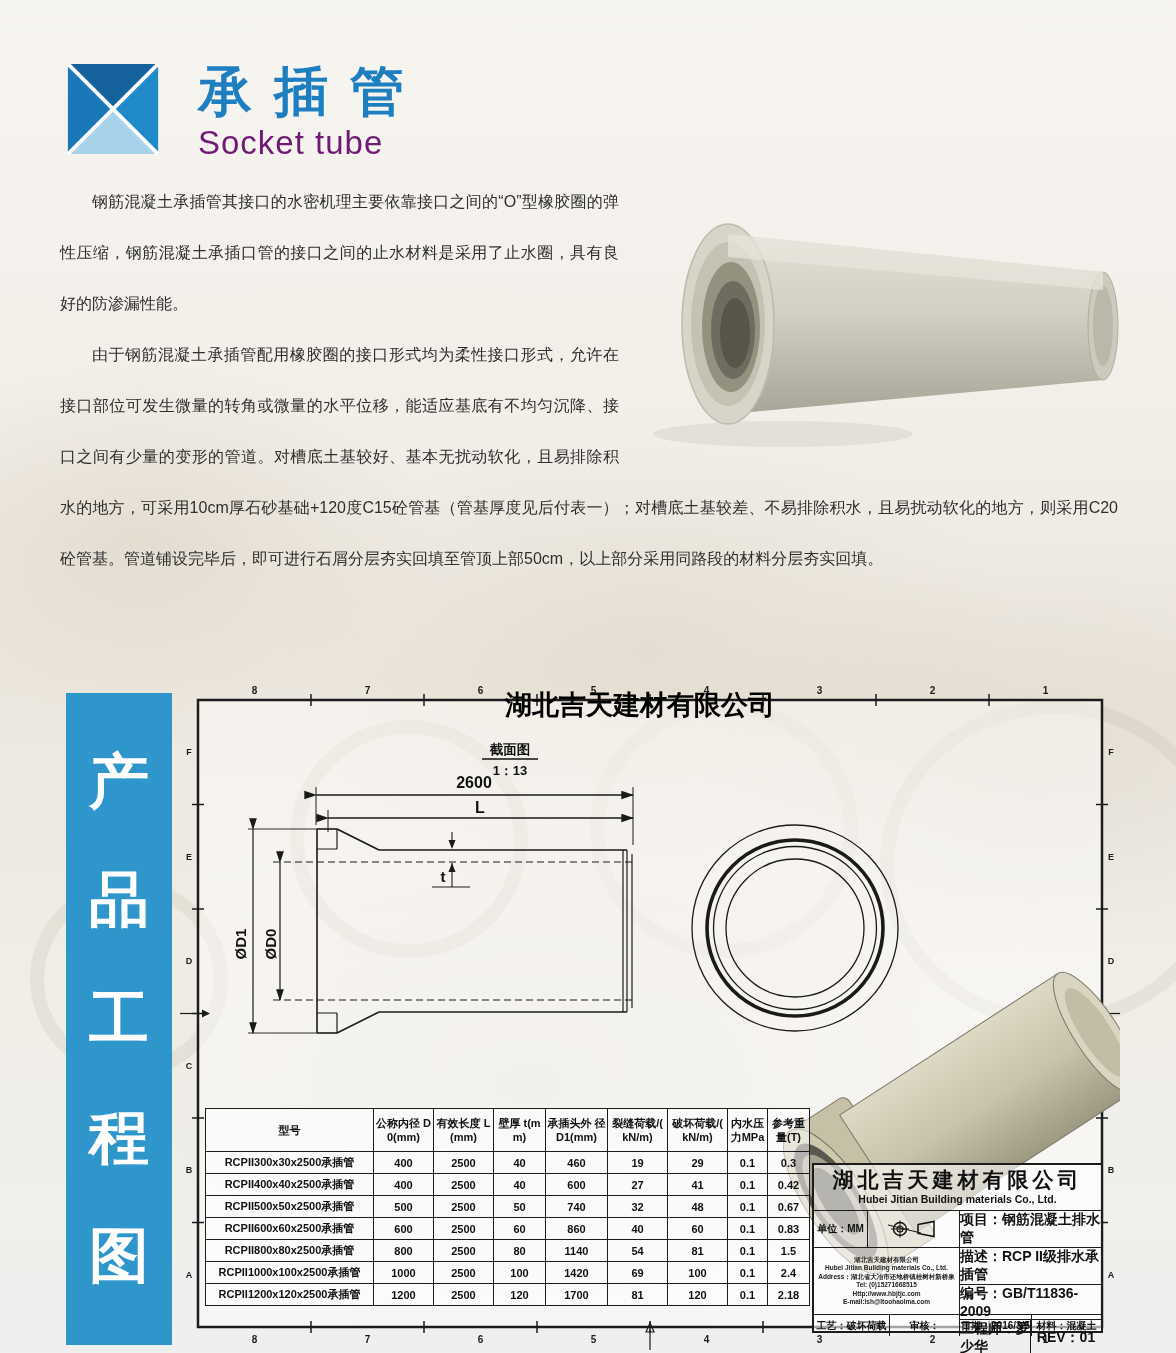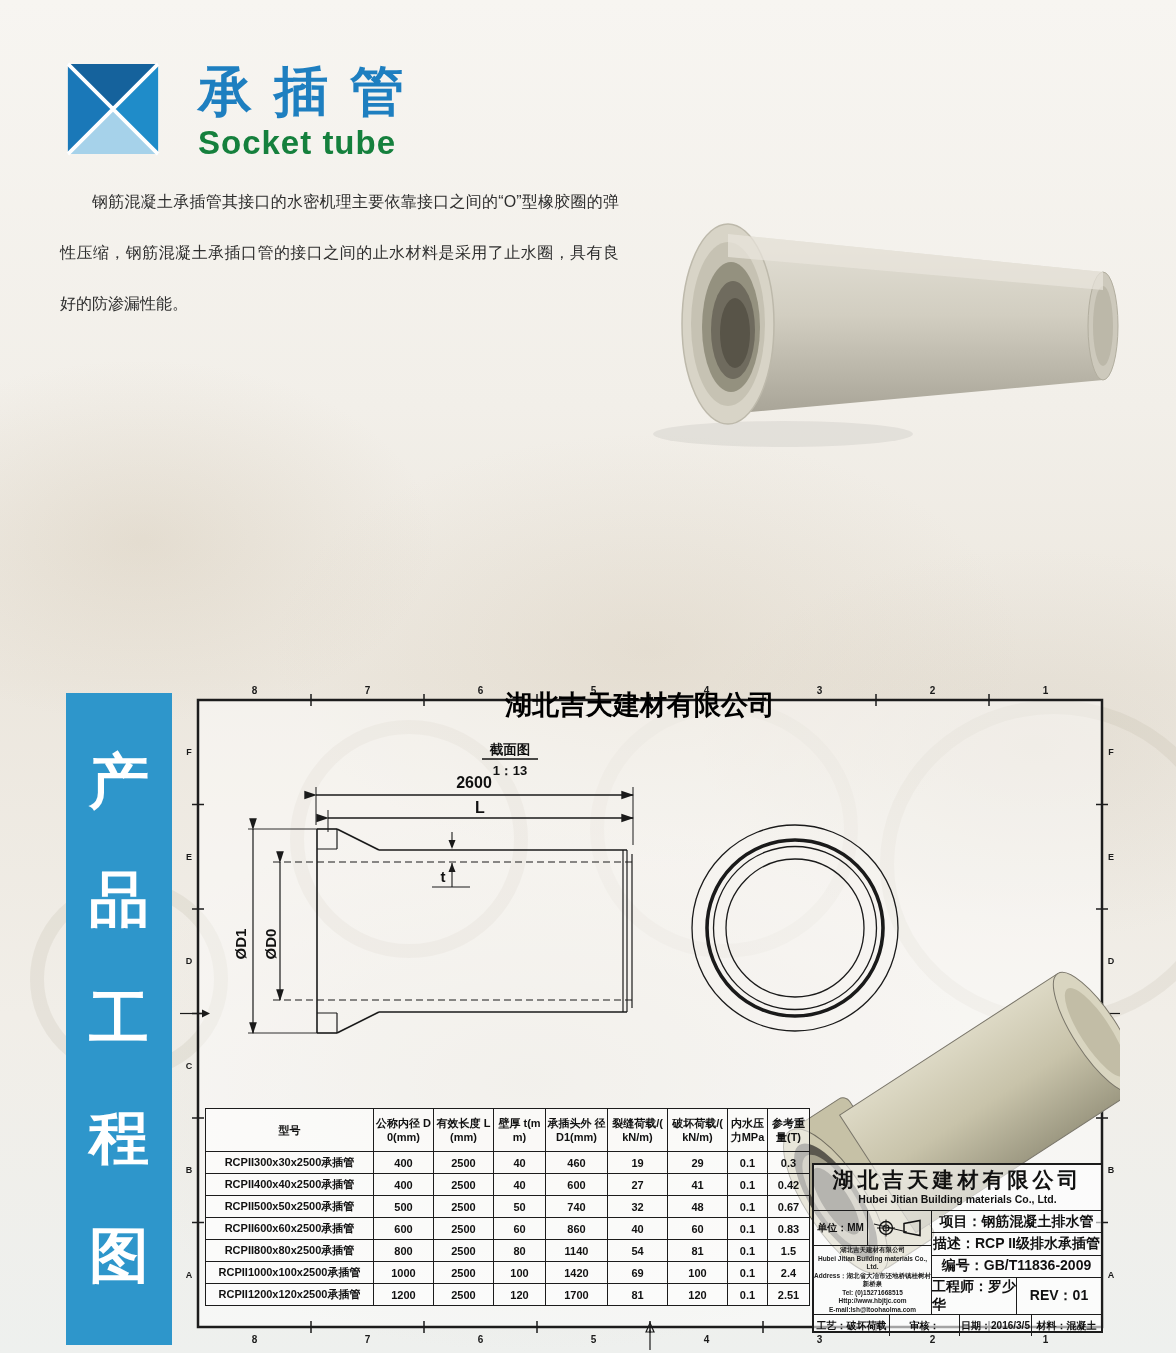--- a/index.html
+++ b/index.html
@@ -22,21 +22,21 @@
   .bg-ring.r1{width:210px;height:210px;left:290px;top:720px;}
   .bg-ring.r2{width:320px;height:300px;left:880px;top:700px;border-color:rgba(150,135,110,.10);}
   .bg-ring.r3{width:170px;height:170px;left:30px;top:880px;border-color:rgba(140,125,100,.10);}
   .bg-ring.r4{width:240px;height:230px;left:590px;top:700px;border-color:rgba(150,135,110,.08);}
 
   
   .brand{position:absolute;left:66px;top:62px;z-index:3;display:flex;align-items:flex-start;}
   .brand-logo{width:94px;height:94px;}
   .brand-text{margin-left:38px;}
   .brand-title{color:#1e7fc0;font-size:54px;font-weight:700;letter-spacing:22px;line-height:58px;}
-  .brand-sub{color:#15803d;font-size:33px;font-weight:700;margin-top:4px;letter-spacing:1px;}
+  .brand-sub{color:#701a75;font-size:33px;font-weight:400;margin-top:4px;letter-spacing:1px;}
 
   
   .intro{position:absolute;left:60px;top:176px;width:1058px;z-index:2;
     font-size:16px;line-height:51px;color:#2e2e2e;text-align:justify;}
   .intro p{margin:0;text-indent:2em;}
   .photo-float{float:right;width:545px;height:295px;margin:-14px -60px 6px 14px;position:relative;}
 
   
   .side-banner{position:absolute;left:66px;top:693px;width:106px;height:652px;z-index:3;
     display:flex;flex-direction:column;justify-content:space-evenly;align-items:center;}
@@ -55,21 +55,21 @@
   .spec-table th{font-size:11px;font-weight:700;height:42px;line-height:14px;}
   .spec-table tbody td{font-size:11px;font-weight:700;height:21px;white-space:nowrap;}
 
   
   .tblock{position:absolute;left:812px;top:1163px;width:291px;height:170px;z-index:4;
     background:rgba(255,255,255,.6);border:2px solid #1c1c1c;box-sizing:border-box;color:#111;}
   .tb-head{height:45px;border-bottom:1.5px solid #1c1c1c;text-align:center;overflow:hidden;}
   .tb-cn{font-size:21px;font-weight:700;letter-spacing:4px;line-height:26px;margin-top:2px;}
   .tb-en{font-size:10.5px;font-weight:700;line-height:12px;}
   .tb-mid{display:flex;height:103px;}
-  .tb-left{width:118px;border-right:1.5px solid #1c1c1c;box-sizing:border-box;display:flex;flex-direction:column;}
+  .tb-left{width:146px;border-right:1.5px solid #1c1c1c;box-sizing:border-box;display:flex;flex-direction:column;}
   .tb-unitrow{height:37px;border-bottom:1.5px solid #1c1c1c;display:flex;box-sizing:border-box;}
   .tb-unit{width:54px;border-right:1.5px solid #1c1c1c;box-sizing:border-box;
     font-size:10px;font-weight:700;display:flex;align-items:center;justify-content:center;}
   .tb-proj{flex:1;display:flex;align-items:center;justify-content:center;}
   .tb-address{flex:1;text-align:center;font-size:6.5px;font-weight:700;line-height:8.5px;
     display:flex;flex-direction:column;justify-content:center;color:#222;}
   .tb-right{flex:1;display:flex;flex-direction:column;}
   .tb-row{border-bottom:1.5px solid #1c1c1c;box-sizing:border-box;flex:1;
     display:flex;align-items:center;justify-content:center;font-size:14px;font-weight:700;}
   .tb-row:last-child{border-bottom:none;}
@@ -122,20 +122,21 @@
       <ellipse cx="470" cy="164" rx="10" ry="40" fill="#bcb8a9"></ellipse>
       <ellipse cx="95" cy="162" rx="46" ry="100" fill="#d8d4c7" stroke="#bdb9ab" stroke-width="1.5"></ellipse>
       <ellipse cx="95" cy="162" rx="37" ry="82" fill="#c6c2b3"></ellipse>
       <ellipse cx="98" cy="165" rx="29" ry="65" fill="#94917f"></ellipse>
       <ellipse cx="100" cy="168" rx="22" ry="49" fill="#6f6b5e"></ellipse>
       <ellipse cx="102" cy="171" rx="15" ry="35" fill="#585448"></ellipse>
       <polygon points="95,72 470,110 470,128 95,95" fill="#e9e6dd" opacity="0.7"></polygon>
     </svg>
   </div>
   <p>钢筋混凝土承插管其接口的水密机理主要依靠接口之间的“O”型橡胶圈的弹性压缩，钢筋混凝土承插口管的接口之间的止水材料是采用了止水圈，具有良好的防渗漏性能。</p>
+  <p>由于钢筋混凝土承插管配用橡胶圈的接口形式均为柔性接口形式，允许在接口部位可发生微量的转角或微量的水平位移，能适应基底有不均匀沉降、接口之间有少量的变形的管道。对槽底土基较好、基本无扰动软化，且易排除积水的地方，可采用10cm厚石砂基础+120度C15砼管基（管基厚度见后付表一）；对槽底土基较差、不易排除积水，且易扰动软化的地方，则采用C20砼管基。管道铺设完毕后，即可进行石屑分层夯实回填至管顶上部50cm，以上部分采用同路段的材料分层夯实回填。</p>
 </div>
 
 <div class="side-banner" id="sideBanner" style="background: rgb(46, 150, 203);">
     <span>产</span>
     <span>品</span>
     <span>工</span>
     <span>程</span>
     <span>图</span>
   </div>
 
@@ -376,21 +377,21 @@
       </tr>
       <tr>
         <td>RCPII1200x120x2500承插管</td>
         <td>1200</td>
         <td>2500</td>
         <td>120</td>
         <td>1700</td>
         <td>81</td>
         <td>120</td>
         <td>0.1</td>
-        <td>2.51</td>
+        <td>2.18</td>
       </tr>
     </tbody>
 </table>
 
 <div class="tblock">
   <div class="tb-head">
     <div class="tb-cn">湖北吉天建材有限公司</div>
     <div class="tb-en">Hubei Jitian Building materials Co., Ltd.</div>
   </div>
   <div class="tb-mid">

